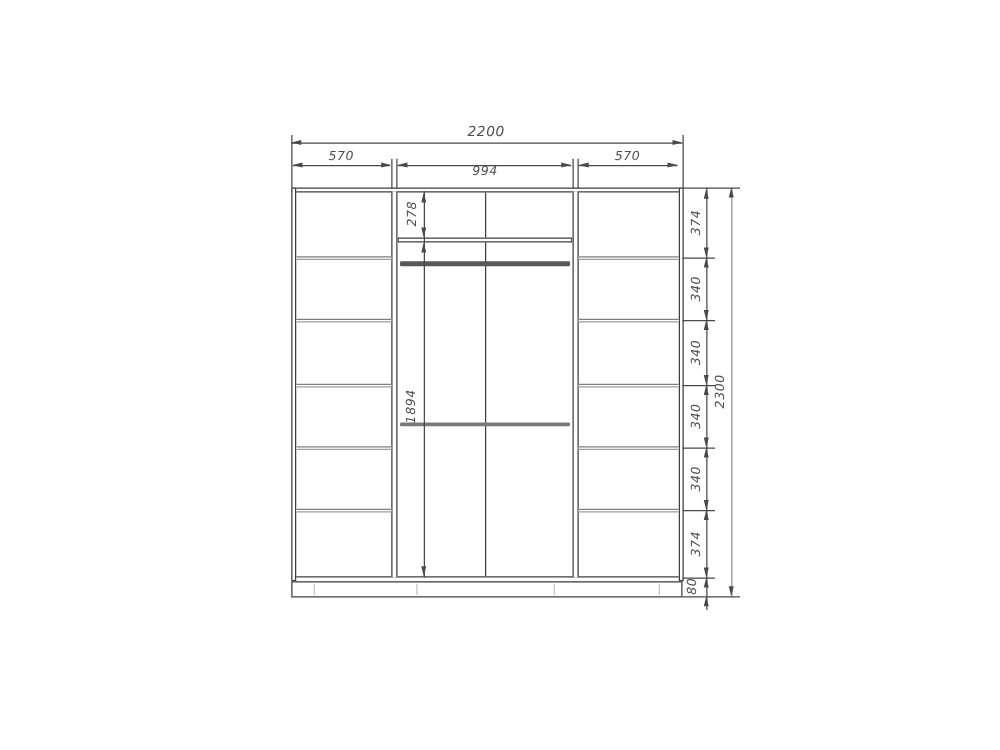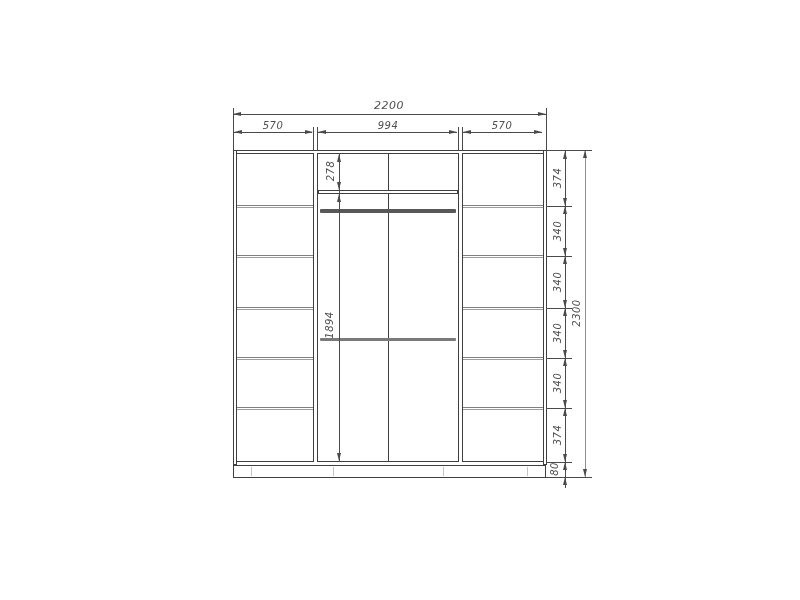--- a/index.html
+++ b/index.html
@@ -115,21 +115,21 @@
   <div class="ar u" style="left:563px;top:408px"></div>
   <div class="ar d" style="left:563px;top:454px"></div>
   <div class="ar u" style="left:563px;top:462px"></div>
   <div class="ar u" style="left:563px;top:477px"></div>
 
   <div class="ar u" style="left:583px;top:150px"></div>
   <div class="ar d" style="left:583px;top:469px"></div>
 
   <span class="dlabel big" style="left:389px;top:105px">2200</span>
   <span class="dlabel" style="left:273px;top:126px">570</span>
-  <span class="dlabel" style="left:388px;top:126px">994</span>
+  <span class="dlabel" style="left:388px;top:138px">994</span>
   <span class="dlabel" style="left:502px;top:126px">570</span>
   <span class="dlabel rot" style="left:331px;top:171px">278</span>
   <span class="dlabel rot" style="left:330px;top:325px">1894</span>
   <span class="dlabel rot" style="left:558px;top:178px">374</span>
   <span class="dlabel rot" style="left:558px;top:231px">340</span>
   <span class="dlabel rot" style="left:558px;top:282px">340</span>
   <span class="dlabel rot" style="left:558px;top:333px">340</span>
   <span class="dlabel rot" style="left:558px;top:383px">340</span>
   <span class="dlabel rot" style="left:558px;top:435px">374</span>
   <span class="dlabel rot" style="left:555px;top:469px">80</span>

